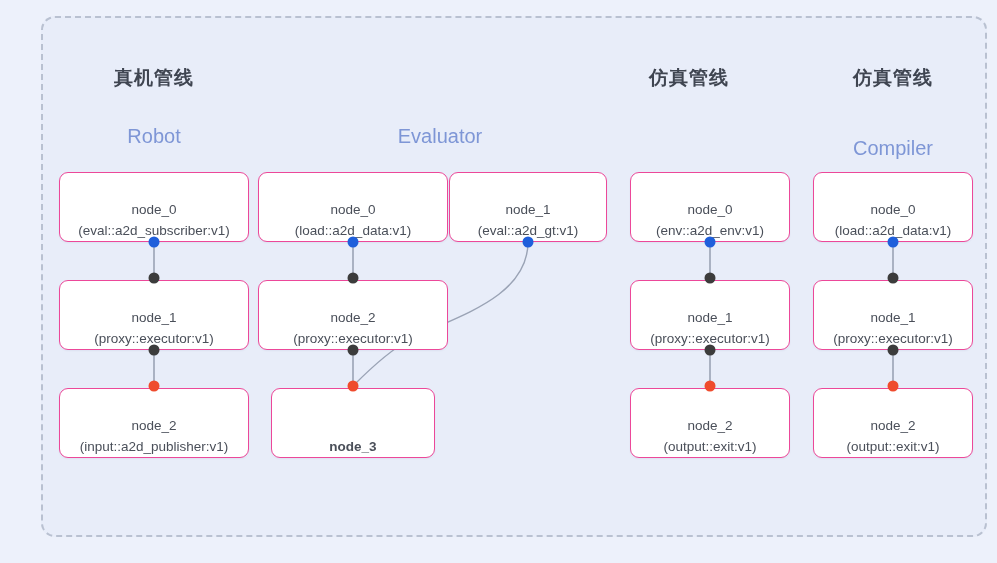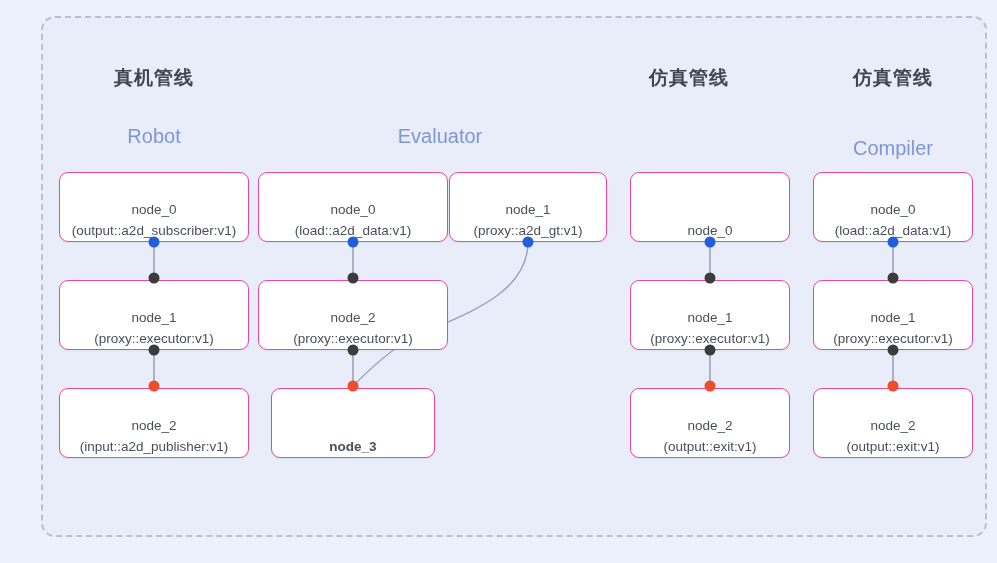--- a/index.html
+++ b/index.html
@@ -125,58 +125,59 @@
 
   <div class="col-title-en" style="left:341px; top:125px; width:160px;">Evaluator</div>
 
   <div class="col-title-cn" style="left:590px; top:65px; width:160px;">仿真管线</div>
 
   <div class="col-title-cn" style="left:794px; top:65px; width:160px;">仿真管线</div>
   <div class="col-title-en" style="left:794px; top:137px; width:160px;">Compiler</div>
 
   <div class="node-box" style="left:40px; top:172px; width:190px; height:70px;">
     <div class="node-title">node_0</div>
-    <div class="node-sub">(output::a2d_subscriber:v1)</div>
+    <div class="node-sub">(eval::a2d_subscriber:v1)</div>
   </div>
   <div class="node-box" style="left:40px; top:280px; width:190px; height:70px;">
     <div class="node-title">node_1</div>
     <div class="node-sub">(proxy::executor:v1)</div>
   </div>
   <div class="node-box" style="left:40px; top:388px; width:190px; height:70px;">
     <div class="node-title">node_2</div>
     <div class="node-sub">(input::a2d_publisher:v1)</div>
   </div>
   <div class="port port-out-blue" style="left:135px; top:242px;"></div>
   <div class="port port-in-black" style="left:135px; top:278px;"></div>
   <div class="port port-out-black" style="left:135px; top:350px;"></div>
   <div class="port port-in-red" style="left:135px; top:386px;"></div>
 
   <div class="node-box" style="left:239px; top:172px; width:190px; height:70px;">
     <div class="node-title">node_0</div>
     <div class="node-sub">(load::a2d_data:v1)</div>
   </div>
   <div class="node-box" style="left:430px; top:172px; width:158px; height:70px;">
     <div class="node-title">node_1</div>
-    <div class="node-sub">(proxy::a2d_gt:v1)</div>
+    <div class="node-sub">(eval::a2d_gt:v1)</div>
   </div>
   <div class="node-box" style="left:239px; top:280px; width:190px; height:70px;">
     <div class="node-title">node_2</div>
     <div class="node-sub">(proxy::executor:v1)</div>
   </div>
   <div class="node-box" style="left:252px; top:388px; width:164px; height:70px;font-weight:bold;">
     <div class="node-title">node_3</div>
   </div>
   <div class="port port-out-blue" style="left:334px; top:242px;"></div>
   <div class="port port-out-blue" style="left:509px; top:242px;"></div>
   <div class="port port-in-black" style="left:334px; top:278px;"></div>
   <div class="port port-out-black" style="left:334px; top:350px;"></div>
   <div class="port port-in-red" style="left:334px; top:386px;"></div>
 
   <div class="node-box" style="left:611px; top:172px; width:160px; height:70px;">
     <div class="node-title">node_0</div>
+    <div class="node-sub">(env::a2d_env:v1)</div>
   </div>
   <div class="node-box" style="left:611px; top:280px; width:160px; height:70px;">
     <div class="node-title">node_1</div>
     <div class="node-sub">(proxy::executor:v1)</div>
   </div>
   <div class="node-box" style="left:611px; top:388px; width:160px; height:70px;">
     <div class="node-title">node_2</div>
     <div class="node-sub">(output::exit:v1)</div>
   </div>
   <div class="port port-out-blue" style="left:691px; top:242px;"></div>

